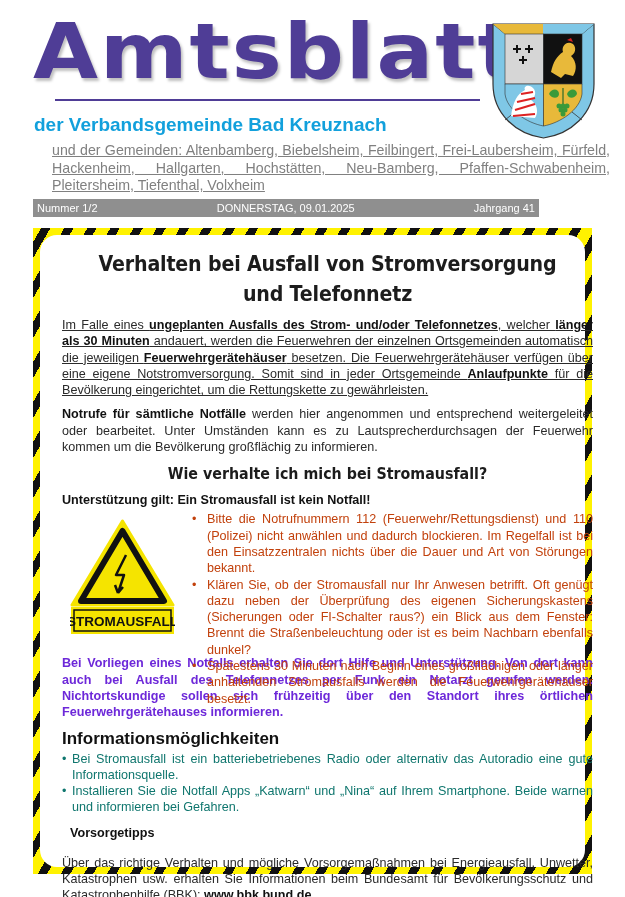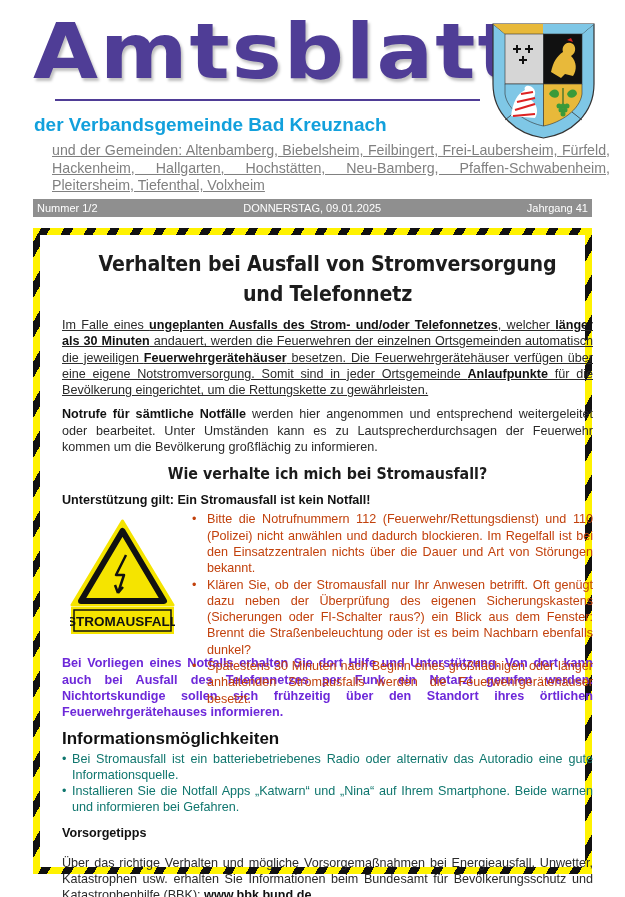--- a/index.html
+++ b/index.html
@@ -22,33 +22,34 @@
     font-size: 19px; font-weight: bold; color: #12a0dc;
   }
   .municipalities {
     position: absolute; left: 52px; top: 142px; width: 558px;
     font-size: 14.2px; line-height: 17.5px; color: #808080; text-align: justify; text-decoration: underline;
   }
   .coat-of-arms { position: absolute; left: 491px; top: 22px; width: 105px; height: 118px; }
 
   
   .issue-bar {
-    position: absolute; left: 33px; top: 199px; width: 559px; height: 18px;
+    position: absolute; left: 33px; top: 199px; width: 506px; height: 18px;
     background: #8f8f8f; color: #ffffff; font-size: 11px;
     display: flex; align-items: center; justify-content: space-between; padding: 0 4px 0 4px;
   }
 
   
   .frame {
     position: absolute; left: 33px; top: 228px; width: 559px; height: 646px;
     background: repeating-linear-gradient(-60deg, #fff200 0px, #fff200 12px, #111 12px, #111 20px);
   }
   .frame-inner {
     position: absolute; left: 7px; top: 7px; right: 7px; bottom: 7px;
     background: #ffffff;
+    border-radius: 17px;
   }
 
   .article { position: absolute; left: 22px; top: 14px; width: 531px; }
   .headline {
     font-family: "DejaVu Sans", sans-serif; font-weight: bold;
     font-size: 20.5px; line-height: 30px; text-align: center; color: #1c1c1c;
     letter-spacing: -0.2px; transform: scaleX(0.93); transform-origin: center;
   }
   .p { font-size: 12.6px; line-height: 16.3px; text-align: justify; color: #2a2a2a; margin-top: 15px; }
   .p b { color: #111; }
@@ -64,21 +65,21 @@
   .warning-sign { position: absolute; left: 8px; top: 8px; width: 105px; height: 116px; }
   .bullets-a { position: absolute; left: 128px; top: 0; width: 403px; list-style: none; }
   .bullets-a li { position: relative; padding-left: 17px; font-size: 12.6px; line-height: 16.3px; text-align: justify; color: #c2410c; }
   .bullets-a li::before { content: "•"; position: absolute; left: 2px; top: 0; }
 
   .closing { margin-top: 8px; font-weight: bold; color: #6d28d9; }
   .info-head { margin-top: 8px; font-size: 17px; font-weight: bold; color: #111; }
   .bullets-b { list-style: none; margin-top: 2px; }
   .bullets-b li { position: relative; padding-left: 10px; font-size: 12.6px; line-height: 16.3px; text-align: justify; color: #0f766e; }
   .bullets-b li::before { content: "•"; position: absolute; left: 0; top: 0; }
-  .tips-head { margin-top: 10px; font-size: 12.6px; font-weight: bold; color: #111; }
+  .tips-head { margin-top: 10px; font-size: 12.6px; font-weight: bold; color: #111; margin-left: 8px; }
 </style>
 </head>
 <body>
 
 <div class="masthead">
   <div class="logo-title">Amtsblatt</div>
   <div class="logo-rule"></div>
   <div class="subtitle">der Verbandsgemeinde Bad Kreuznach</div>
   <div class="municipalities">und der Gemeinden: Altenbamberg, Biebelsheim, Feilbingert, Frei-Laubersheim, Fürfeld, Hackenheim, Hallgarten, Hochstätten, Neu-Bamberg, Pfaffen-Schwabenheim, Pleitersheim, Tiefenthal, Volxheim</div>
 

